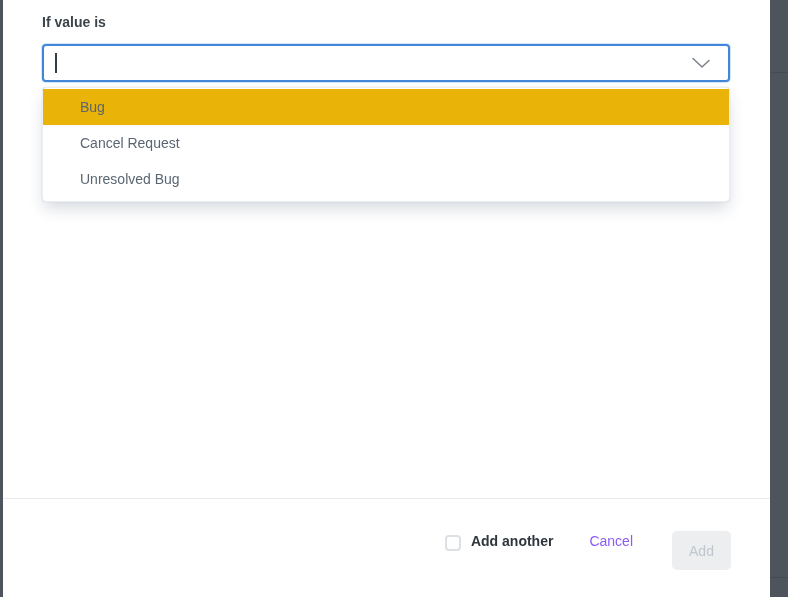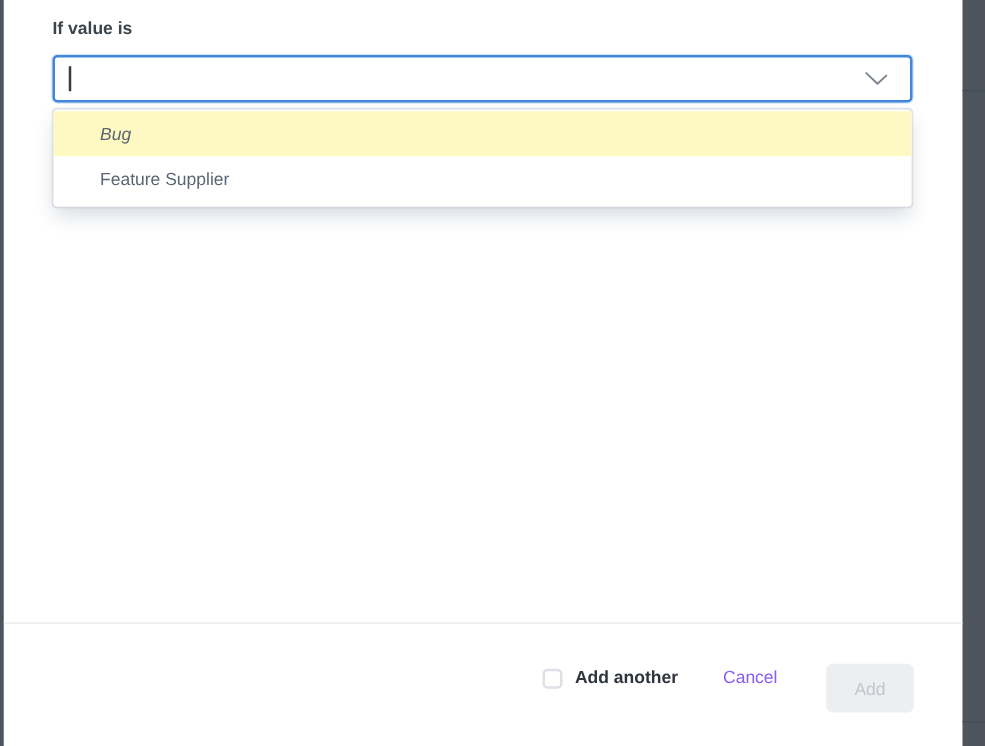--- a/index.html
+++ b/index.html
@@ -58,21 +58,21 @@
     padding: 1px 0 4px 0;
     z-index: 2;
   }
   .option {
     height: 36px; line-height: 36px;
     padding-left: 37px;
     font-size: 14px; color: #5a6673;
     cursor: pointer;
     white-space: nowrap;
   }
-  .option.highlighted { background: #fef9c3; font-style: italic; }
+  .option.highlighted { background: #eab308; }
 
   
   .section-divider {
     position: absolute; top: 498px; left: 3px; right: 18px; height: 1px;
     background: #e8eaec;
   }
   .footer {
     position: absolute; top: 531px; right: 57px; height: 39px;
     display: flex; align-items: flex-start;
   }
@@ -88,21 +88,21 @@
     font-size: 14px; font-weight: 600; color: #2e353c;
     margin-top: 2px;
   }
   .cancel-link {
     margin-left: 36px; margin-top: 2px;
     font-size: 14px; color: #8b5cf6;
     text-decoration: none; cursor: pointer;
   }
   .add-button {
     margin-left: 39px;
-    width: 70px; height: 39px;
+    width: 59px; height: 39px;
     background: #eceef0; border: none; border-radius: 5px;
     font-family: inherit; font-size: 14px; color: #c0c7ce;
     cursor: default;
   }
 </style>
 </head>
 <body>
 
 <div class="backdrop-left"></div>
 <div class="backdrop-right">
@@ -116,21 +116,22 @@
 
   <div class="combobox">
     <span class="caret"></span>
     <svg class="chevron" viewBox="0 0 22 16" fill="none">
       <polyline points="3,3.5 12,12 19,5.5" stroke="#7d868f" stroke-width="1.6" stroke-linecap="round" stroke-linejoin="round"></polyline>
     </svg>
   </div>
 
   <div class="dropdown">
       <div class="option highlighted">Bug</div>
-      <div class="option">Feature Supplier</div>
+      <div class="option">Cancel Request</div>
+      <div class="option">Unresolved Bug</div>
     </div>
 
   <div class="section-divider"></div>
 
   <div class="footer">
     <span class="checkbox"></span>
     <span class="add-another-label">Add another</span>
     <a class="cancel-link">Cancel</a>
     <button class="add-button" disabled="">Add</button>
   </div>

